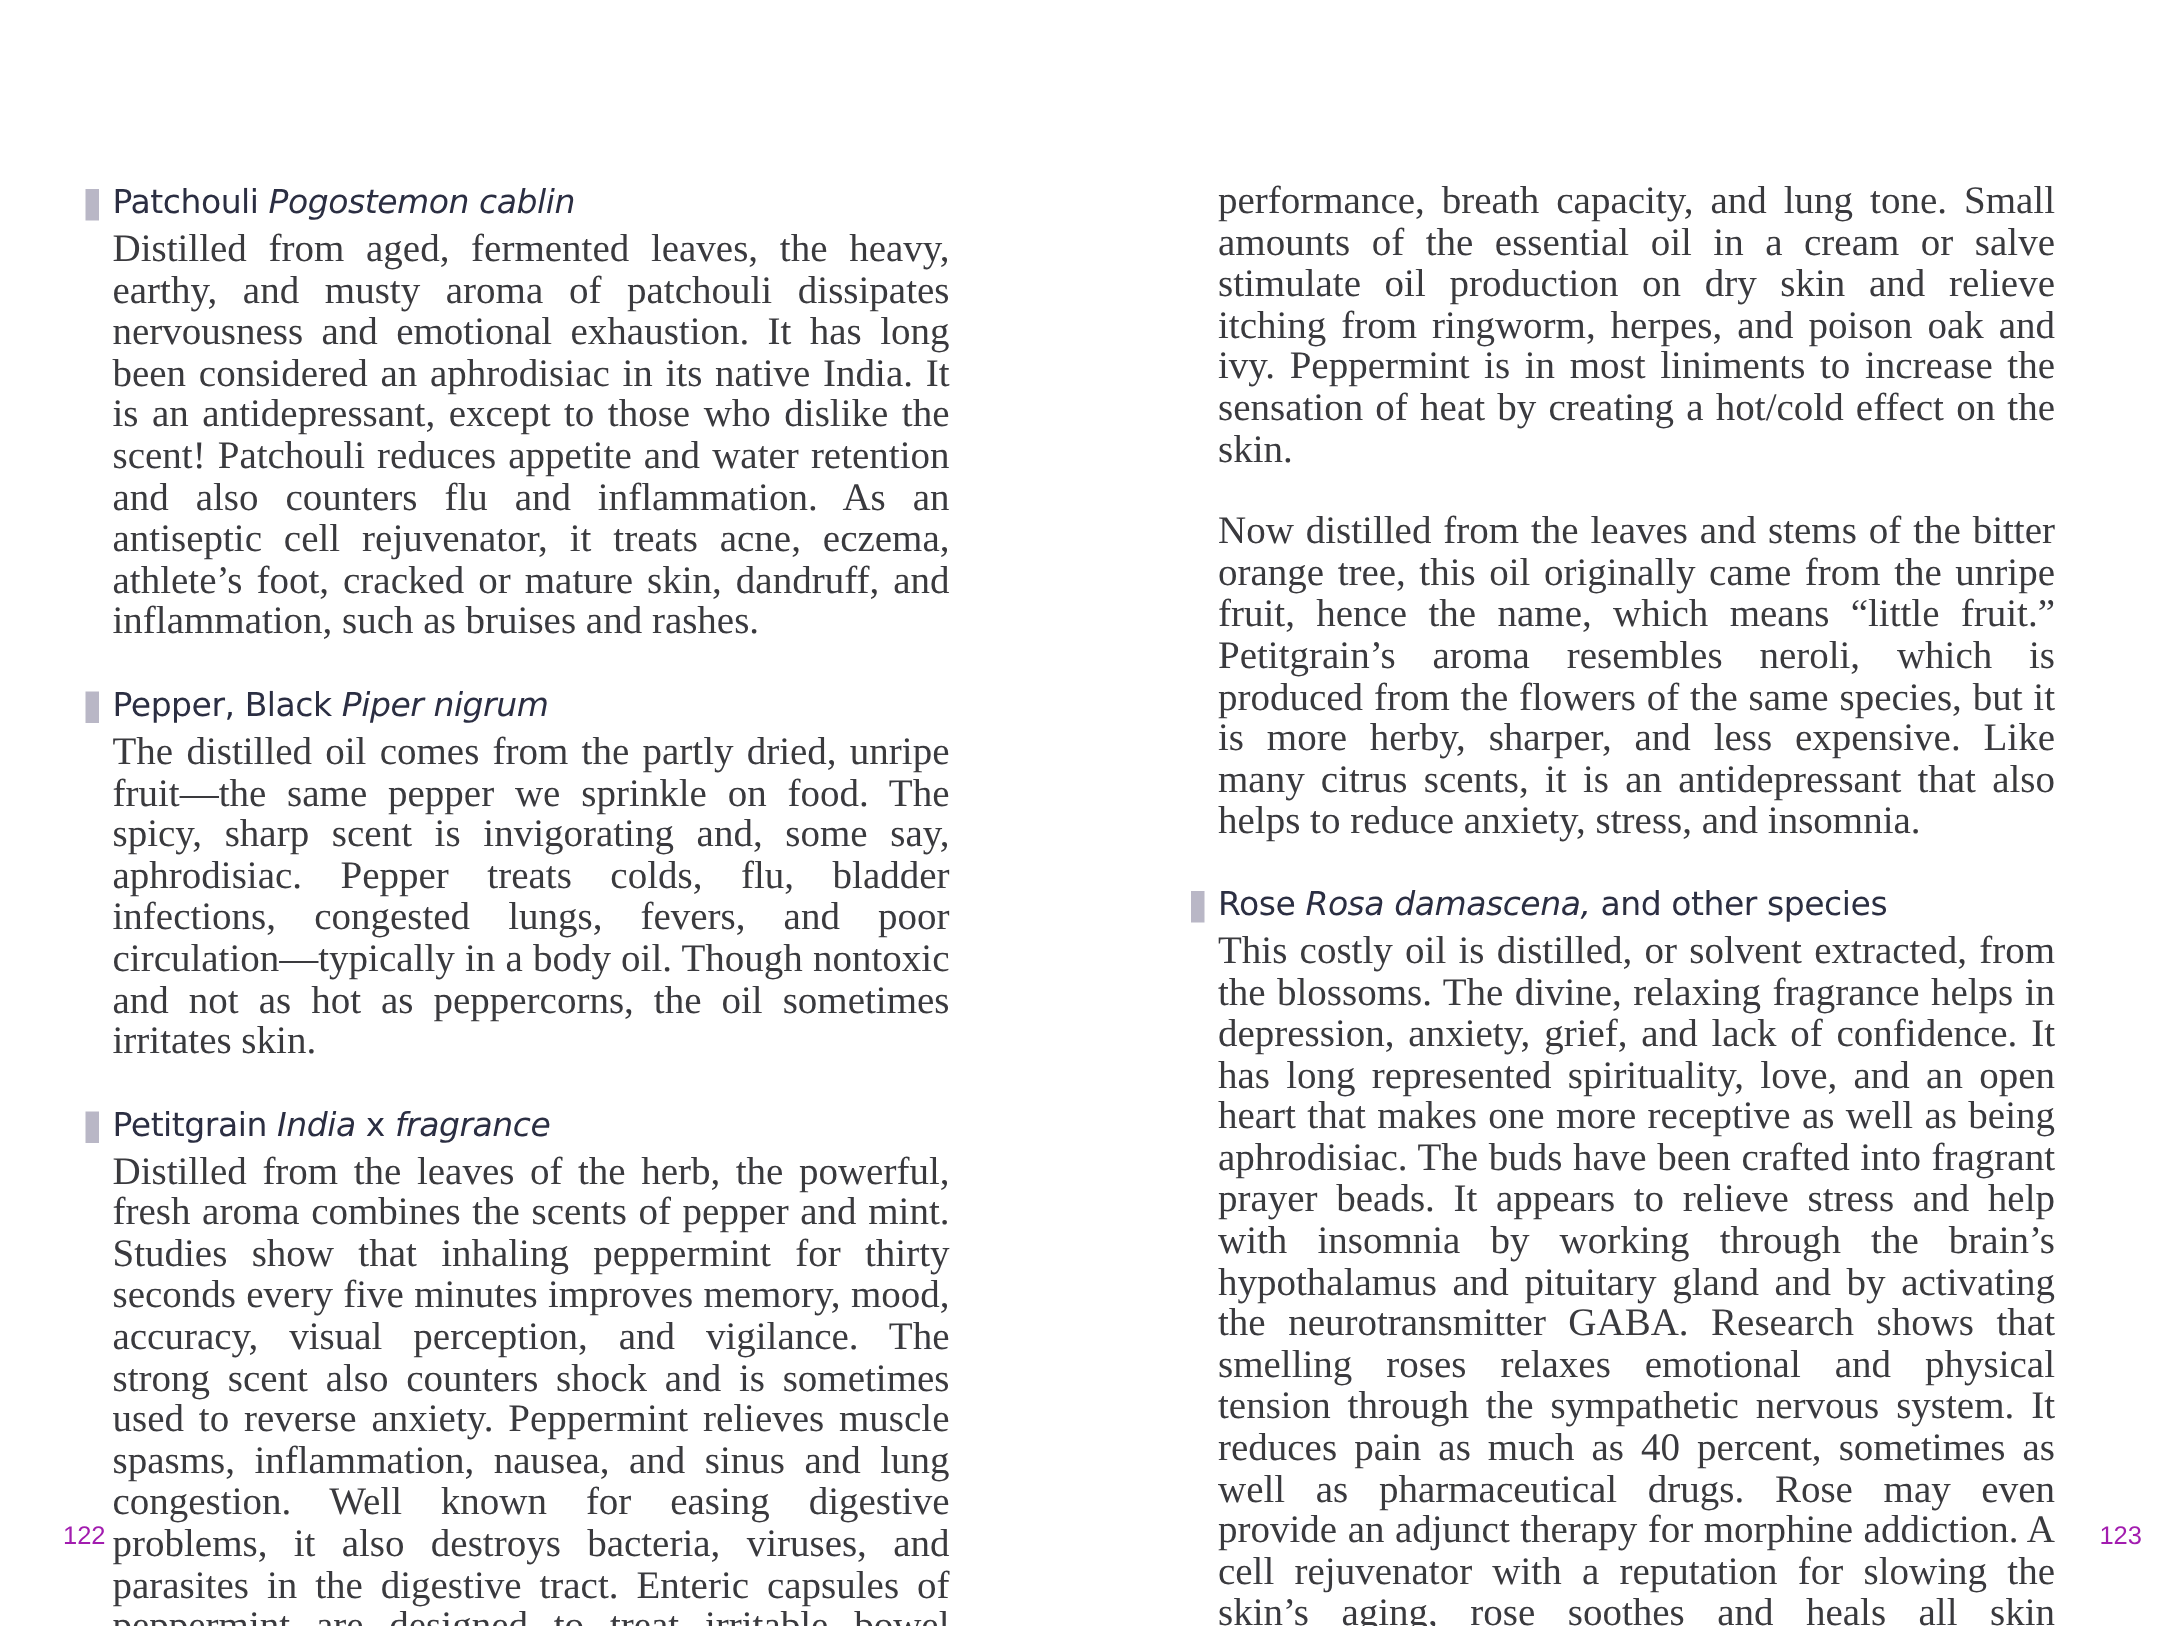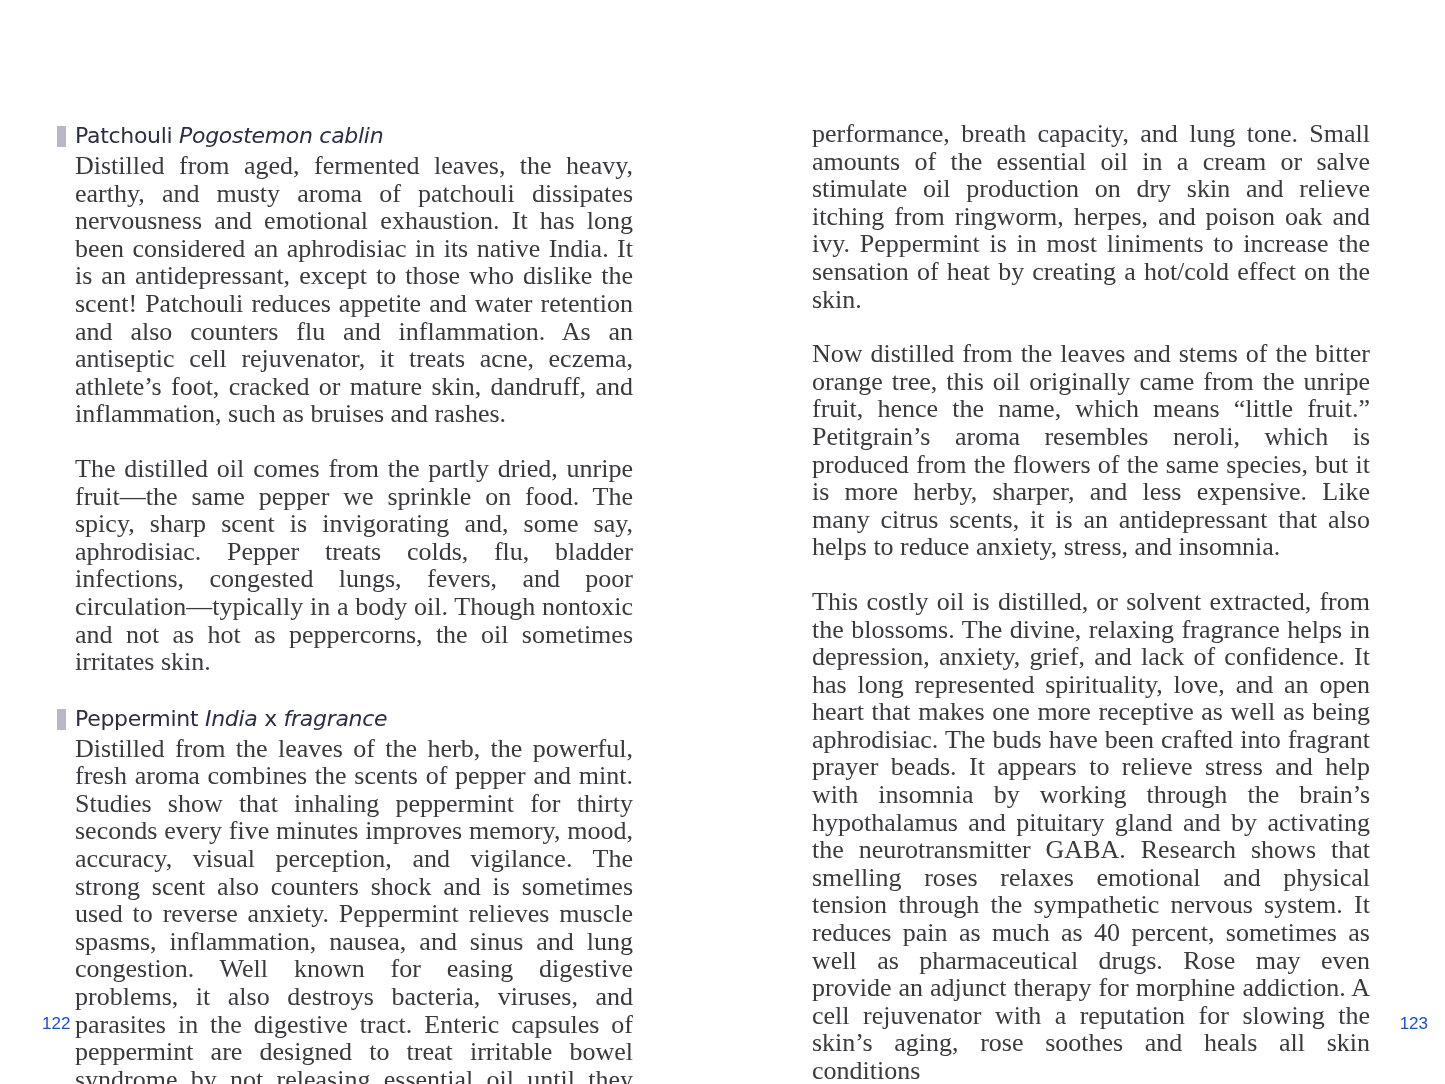--- a/index.html
+++ b/index.html
@@ -69,21 +69,21 @@
     }
     .continuation .entry-body {
       margin-top: 0;
     }
 
     .page-number {
       position: absolute;
       top: 1013px;
       font-family: "Liberation Sans", sans-serif;
       font-size: 17px;
-      color: #1d4ed8;
+      color: #a21caf;
       line-height: 22px;
     }
     .page.left .page-number { left: 42px; }
     .page.right .page-number { right: 16px; }
   </style>
 </head>
 <body>
 
 <div class="page left">
   <div class="column">
@@ -91,27 +91,32 @@
     <section class="entry">
       <h2 class="entry-heading">
         <span class="marker"></span>
         <span>Patchouli</span>
         <span class="latin">Pogostemon cablin</span>
       </h2>
       <p class="entry-body">Distilled from aged, fermented leaves, the heavy, earthy, and musty aroma of patchouli dissipates nervousness and emotional exhaustion. It has long been considered an aph­rodisiac in its native India. It is an antidepressant, except to those who dislike the scent! Patchouli reduces appetite and water retention and also counters flu and inflammation. As an antiseptic cell rejuvenator, it treats acne, eczema, athlete’s foot, cracked or mature skin, dandruff, and inflammation, such as bruises and rashes.</p>
     </section>
 
     <section class="entry">
+      <h2 class="entry-heading">
+        <span class="marker"></span>
+        <span>Pepper, Black</span>
+        <span class="latin">Piper nigrum</span>
+      </h2>
       <p class="entry-body">The distilled oil comes from the partly dried, unripe fruit—the same pepper we sprinkle on food. The spicy, sharp scent is invigorating and, some say, aphrodisiac. Pepper treats colds, flu, bladder infections, congested lungs, fevers, and poor circulation—typically in a body oil. Though nontoxic and not as hot as peppercorns, the oil sometimes irritates skin.</p>
     </section>
 
     <section class="entry">
       <h2 class="entry-heading">
         <span class="marker"></span>
-        <span>Peppermint</span>
+        <span>Petitgrain</span>
         <span class="latin">India</span>
         <span>x</span>
         <span class="latin">fragrance</span>
       </h2>
       <p class="entry-body">Distilled from the leaves of the herb, the powerful, fresh aroma combines the scents of pepper and mint. Studies show that inhaling peppermint for thirty seconds every five minutes improves memory, mood, accuracy, visual percep­tion, and vigilance. The strong scent also counters shock and is sometimes used to reverse anxiety. Peppermint relieves muscle spasms, inflammation, nausea, and sinus and lung congestion. Well known for easing digestive problems, it also destroys bacteria, viruses, and parasites in the digestive tract. Enteric capsules of peppermint are designed to treat irritable bowel syndrome by not releasing essential oil until they reach the bowel. Studies show that it improves exercise</p>
     </section>
 
   </div>
   <div class="page-number">122</div>
 </div>
@@ -121,18 +126,24 @@
 
     <section class="entry continuation">
       <p class="entry-body">performance, breath capacity, and lung tone. Small amounts of the essential oil in a cream or salve stimulate oil produc­tion on dry skin and relieve itching from ringworm, herpes, and poison oak and ivy. Peppermint is in most liniments to increase the sensation of heat by creating a hot/cold effect on the skin.</p>
     </section>
 
     <section class="entry">
       <p class="entry-body">Now distilled from the leaves and stems of the bitter orange tree, this oil originally came from the unripe fruit, hence the name, which means “little fruit.” Petitgrain’s aroma resem­bles neroli, which is produced from the flowers of the same species, but it is more herby, sharper, and less expensive. Like many citrus scents, it is an antidepressant that also helps to reduce anxiety, stress, and insomnia.</p>
     </section>
 
     <section class="entry">
+      <h2 class="entry-heading">
+        <span class="marker"></span>
+        <span>Rose</span>
+        <span class="latin">Rosa damascena,</span>
+        <span>and other species</span>
+      </h2>
       <p class="entry-body">This costly oil is distilled, or solvent extracted, from the blos­soms. The divine, relaxing fragrance helps in depression, anxiety, grief, and lack of confidence. It has long represented spirituality, love, and an open heart that makes one more receptive as well as being aphrodisiac. The buds have been crafted into fragrant prayer beads. It appears to relieve stress and help with insomnia by working through the brain’s hypothalamus and pituitary gland and by activating the neurotransmitter GABA. Research shows that smelling roses relaxes emotional and physical tension through the sympathetic nervous system. It reduces pain as much as 40 percent, sometimes as well as pharmaceutical drugs. Rose may even provide an adjunct therapy for morphine addiction. A cell rejuvenator with a reputation for slowing the skin’s aging, rose soothes and heals all skin conditions</p>
     </section>
 
   </div>
   <div class="page-number">123</div>
 </div>
 
 </body></html>

